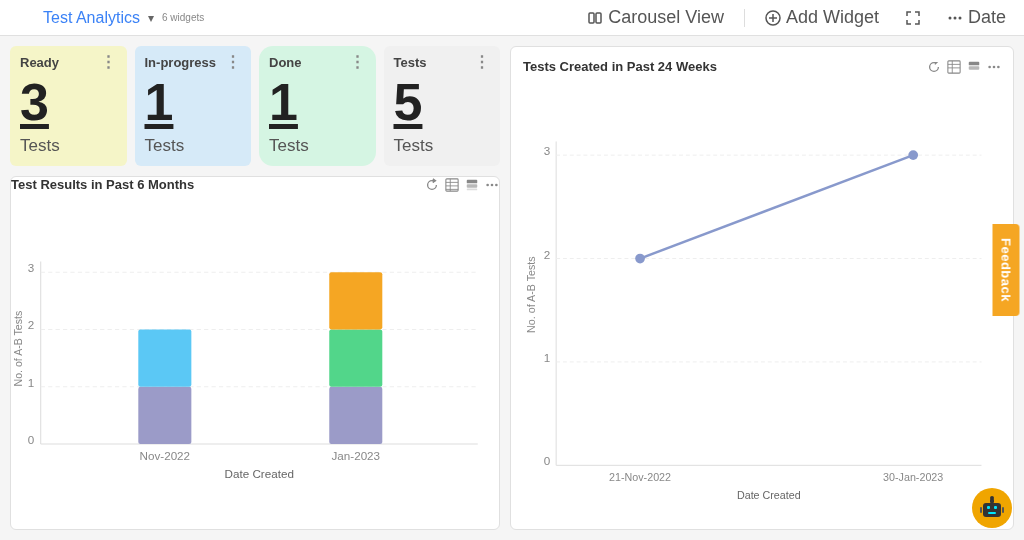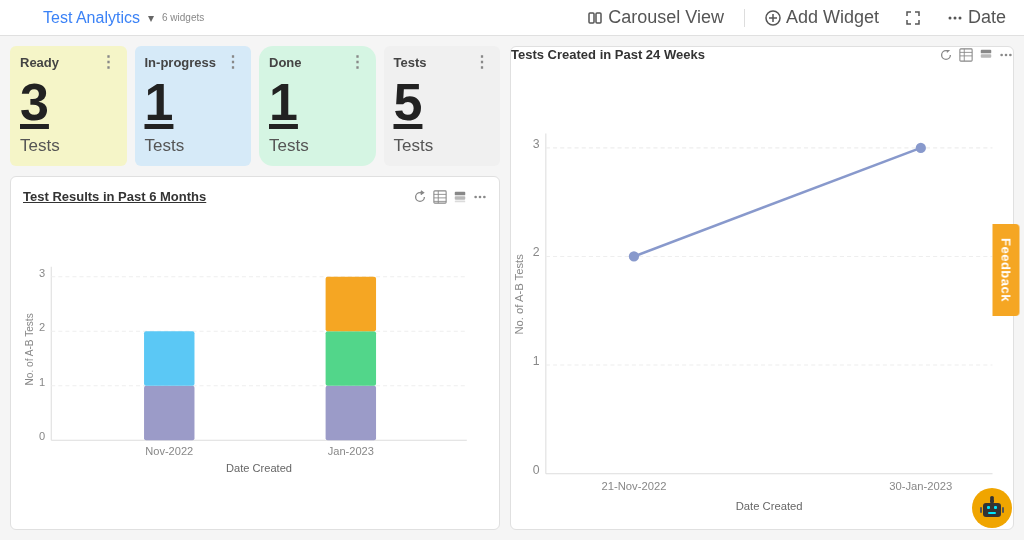--- a/index.html
+++ b/index.html
@@ -124,25 +124,23 @@
     .card-ready { background: #f5f5c8; }
     .card-inprogress { background: #d6eaf8; }
     .card-done { background: #d5f5e3; border-radius: 14px; }
     .card-total { background: #f0f0f0; }
 
     
     .chart-card {
       background: #fff;
       border: 1px solid #e0e0e0;
       border-radius: 6px;
-      padding: 12px;
       flex: 1;
       display: flex;
       flex-direction: column;
-      text-decoration: underline;
     }
     .chart-header {
       display: flex;
       justify-content: space-between;
       align-items: center;
       margin-bottom: 8px;
     }
     .chart-title {
       font-size: 13px;
       font-weight: 600;
@@ -165,20 +163,21 @@
       width: 100%;
       height: 100%;
     }
 
     
     .right-panel {
       flex: 1;
       background: #fff;
       border: 1px solid #e0e0e0;
       border-radius: 6px;
+      padding: 12px;
       display: flex;
       flex-direction: column;
     }
 
     
     .feedback-tab {
       position: fixed;
       right: -28px;
       top: 50%;
       transform: translateY(-50%) rotate(90deg);

